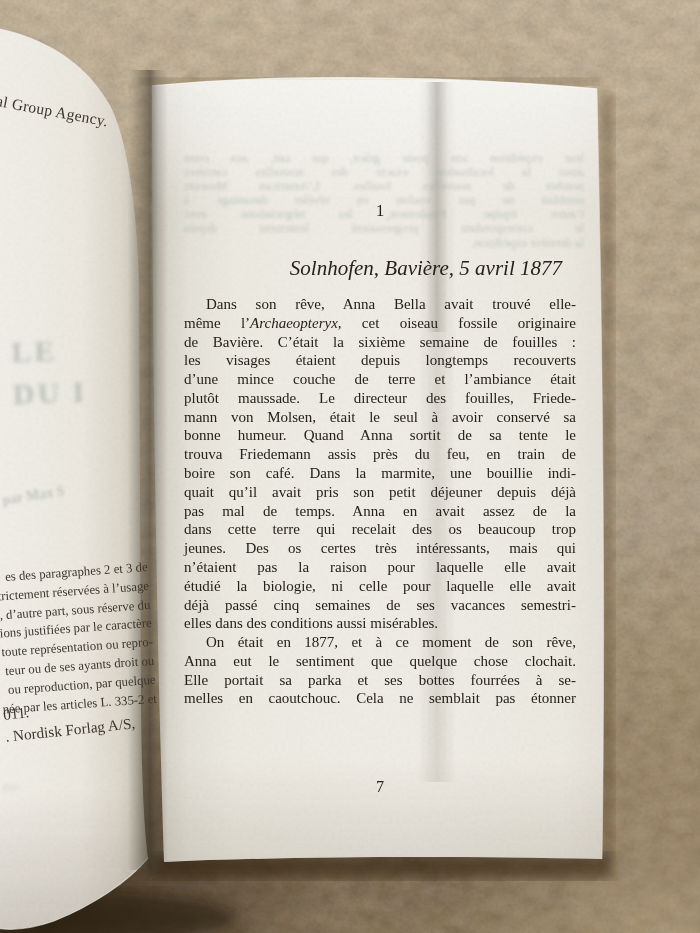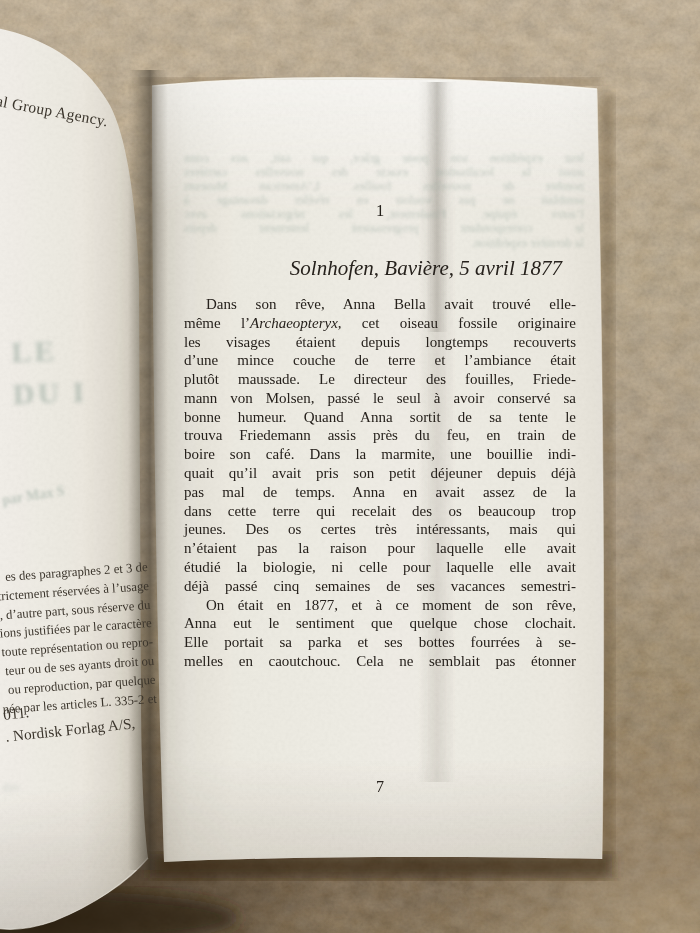--- a/index.html
+++ b/index.html
@@ -221,34 +221,36 @@
       <div class="line end"><span>la dernière expédition.</span></div>
     </div>
 
   <div class="abs rp-chapter">1</div>
 
   <div class="abs rp-dateline">Solnhofen, Bavière, 5 avril 1877</div>
 
   <div class="abs rp-body">
       <div class="line indent"><span>Dans son rêve, Anna Bella avait trouvé elle-</span></div>
       <div class="line"><span>même l’</span><span class="i">Archaeopteryx</span><span>, cet oiseau fossile originaire</span></div>
+      <div class="line"><span>de Bavière. C’était la sixième semaine de fouilles :</span></div>
       <div class="line"><span>les visages étaient depuis longtemps recouverts</span></div>
       <div class="line"><span>d’une mince couche de terre et l’ambiance était</span></div>
       <div class="line"><span>plutôt maussade. Le directeur des fouilles, Friede-</span></div>
-      <div class="line"><span>mann von Molsen, passé le seul à avoir conservé sa</span></div>
+      <div class="line"><span>mann von Molsen, était le seul à avoir conservé sa</span></div>
       <div class="line"><span>bonne humeur. Quand Anna sortit de sa tente le</span></div>
       <div class="line"><span>trouva Friedemann assis près du feu, en train de</span></div>
       <div class="line"><span>boire son café. Dans la marmite, une bouillie indi-</span></div>
       <div class="line"><span>quait qu’il avait pris son petit déjeuner depuis déjà</span></div>
       <div class="line"><span>pas mal de temps. Anna en avait assez de la</span></div>
       <div class="line"><span>dans cette terre qui recelait des os beaucoup trop</span></div>
       <div class="line"><span>jeunes. Des os certes très intéressants, mais qui</span></div>
       <div class="line"><span>n’étaient pas la raison pour laquelle elle avait</span></div>
       <div class="line"><span>étudié la biologie, ni celle pour laquelle elle avait</span></div>
       <div class="line"><span>déjà passé cinq semaines de ses vacances semestri-</span></div>
+      <div class="line end"><span>elles dans des conditions aussi misérables.</span></div>
       <div class="line indent"><span>On était en 1877, et à ce moment de son rêve,</span></div>
       <div class="line"><span>Anna eut le sentiment que quelque chose clochait.</span></div>
       <div class="line"><span>Elle portait sa parka et ses bottes fourrées à se-</span></div>
       <div class="line"><span>melles en caoutchouc. Cela ne semblait pas étonner</span></div>
     </div>
 
   <div class="abs rp-pagenum">7</div>
 </div>
 
 </body></html>

